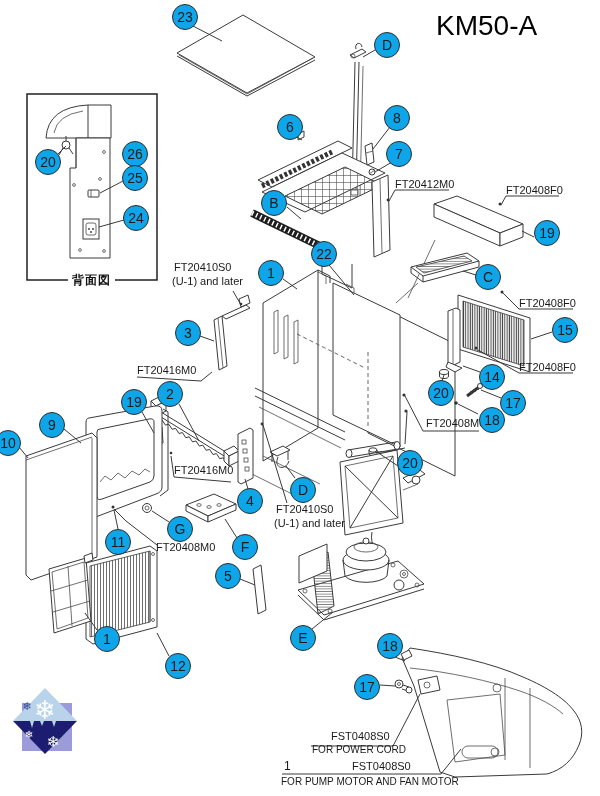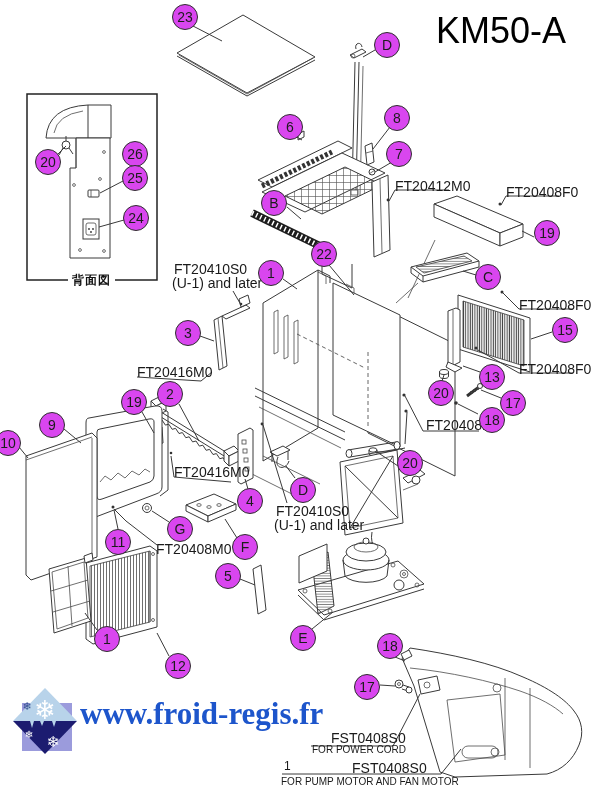--- a/index.html
+++ b/index.html
@@ -8,28 +8,28 @@
     font-family:"Liberation Sans", sans-serif; overflow:hidden; margin:0 auto;
   }
   svg.art { position:absolute; left:0; top:0; z-index:1; }
   .ln   { stroke:#3a3a3a; stroke-width:1; fill:none; }
   .lnt  { stroke:#4a4a4a; stroke-width:0.8; fill:none; }
   .fw   { stroke:#3a3a3a; stroke-width:1; fill:#fff; }
   .dot  { fill:#333; stroke:none; }
   .dash { stroke:#555; stroke-width:0.9; fill:none; stroke-dasharray:4 3; }
   .balloon {
     position:absolute; width:26px; height:26px; box-sizing:border-box;
-    border:1.4px solid #2e2e2e; border-radius:50%; background:#d946ef;
+    border:1.4px solid #2e2e2e; border-radius:50%; background:#0ea5e9;
     display:flex; align-items:center; justify-content:center;
     font-size:14px; color:#1c1c1c; z-index:3;
   }
-  .plabel { position:absolute; font-size:14px; color:#1a1a1a; white-space:nowrap; z-index:2; }
+  .plabel { position:absolute; font-size:11px; color:#1a1a1a; white-space:nowrap; z-index:2; }
   .plabel.small { font-size:10px; }
   .plabel.qty { font-size:12px; }
-  .page-title { position:absolute; left:436px; top:10px; font-size:36px; color:#000; z-index:2; letter-spacing:0px;text-align:center; }
+  .page-title { position:absolute; left:436px; top:10px; font-size:28px; color:#000; z-index:2; letter-spacing:0px;text-align:center; }
   .inset-caption { position:absolute; left:68px; top:272px; font-size:12px; font-weight:bold;
     background:#fff; padding:0 4px; z-index:3; letter-spacing:1px; color:#111; }
   .site  { position:absolute; left:80px; top:696px; font-family:"Liberation Serif", serif;
     font-weight:bold; font-size:31px; color:#1d55cb; z-index:2; }
   .email { position:absolute; left:83px; top:730px; font-size:17px; font-weight:bold; color:#6f9be0; z-index:2; }
 </style>
 </head>
 <body>
 
 <div class="page">
@@ -397,21 +397,21 @@
 <div class="balloon" style="left:122px;top:141px">26</div>
 <div class="balloon" style="left:122px;top:165px">25</div>
 <div class="balloon" style="left:123px;top:205px">24</div>
 <div class="balloon" style="left:261px;top:190px">B</div>
 <div class="balloon" style="left:311px;top:241px">22</div>
 <div class="balloon" style="left:258px;top:260px">1</div>
 <div class="balloon" style="left:534px;top:220px">19</div>
 <div class="balloon" style="left:475px;top:264px">C</div>
 <div class="balloon" style="left:175px;top:320px">3</div>
 <div class="balloon" style="left:552px;top:317px">15</div>
-<div class="balloon" style="left:479px;top:364px">13</div>
+<div class="balloon" style="left:479px;top:364px">14</div>
 <div class="balloon" style="left:428px;top:380px">20</div>
 <div class="balloon" style="left:500px;top:390px">17</div>
 <div class="balloon" style="left:479px;top:407px">18</div>
 <div class="balloon" style="left:121px;top:389px">19</div>
 <div class="balloon" style="left:157px;top:381px">2</div>
 <div class="balloon" style="left:39px;top:412px">9</div>
 <div class="balloon" style="left:-5px;top:430px">10</div>
 <div class="balloon" style="left:397px;top:450px">20</div>
 <div class="balloon" style="left:237px;top:488px">4</div>
 <div class="balloon" style="left:290px;top:477px">D</div>
@@ -438,15 +438,14 @@
 <div class="plabel" style="left:274px;top:517px">(U-1) and later</div>
 <div class="plabel" style="left:156px;top:541px">FT20408M0</div>
 <div class="plabel" style="left:331px;top:730px">FST0408S0</div>
 <div class="plabel small" style="left:312px;top:744px">FOR POWER CORD</div>
 <div class="plabel qty" style="left:284px;top:759px">1</div>
 <div class="plabel" style="left:352px;top:760px">FST0408S0</div>
 <div class="plabel small" style="left:281px;top:776px">FOR PUMP MOTOR AND FAN MOTOR</div>
 
 <div class="inset-caption">背面図</div>
 
-<div class="site">www.froid-regis.fr</div>
 
 </div>
 
 </body></html>

